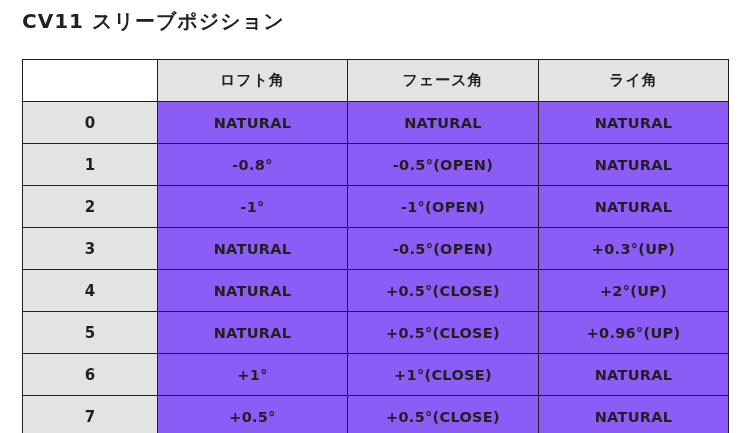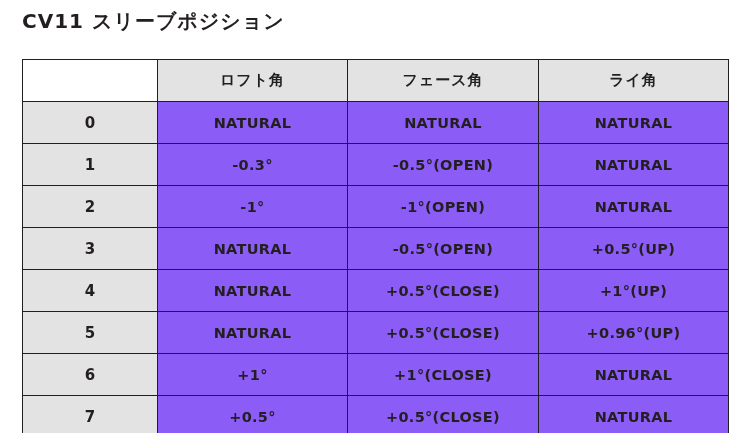--- a/index.html
+++ b/index.html
@@ -99,41 +99,41 @@
       </thead>
       <tbody>
         <tr>
           <td class="rowhead">0</td>
           <td class="value">NATURAL</td>
           <td class="value">NATURAL</td>
           <td class="value">NATURAL</td>
         </tr>
         <tr>
           <td class="rowhead">1</td>
-          <td class="value">-0.3°</td>
+          <td class="value">-0.8°</td>
           <td class="value">-0.5°(OPEN)</td>
           <td class="value">NATURAL</td>
         </tr>
         <tr>
           <td class="rowhead">2</td>
           <td class="value">-1°</td>
           <td class="value">-1°(OPEN)</td>
           <td class="value">NATURAL</td>
         </tr>
         <tr>
           <td class="rowhead">3</td>
           <td class="value">NATURAL</td>
           <td class="value">-0.5°(OPEN)</td>
-          <td class="value">+0.5°(UP)</td>
+          <td class="value">+0.3°(UP)</td>
         </tr>
         <tr>
           <td class="rowhead">4</td>
           <td class="value">NATURAL</td>
           <td class="value">+0.5°(CLOSE)</td>
-          <td class="value">+1°(UP)</td>
+          <td class="value">+2°(UP)</td>
         </tr>
         <tr>
           <td class="rowhead">5</td>
           <td class="value">NATURAL</td>
           <td class="value">+0.5°(CLOSE)</td>
           <td class="value">+0.96°(UP)</td>
         </tr>
         <tr>
           <td class="rowhead">6</td>
           <td class="value">+1°</td>

